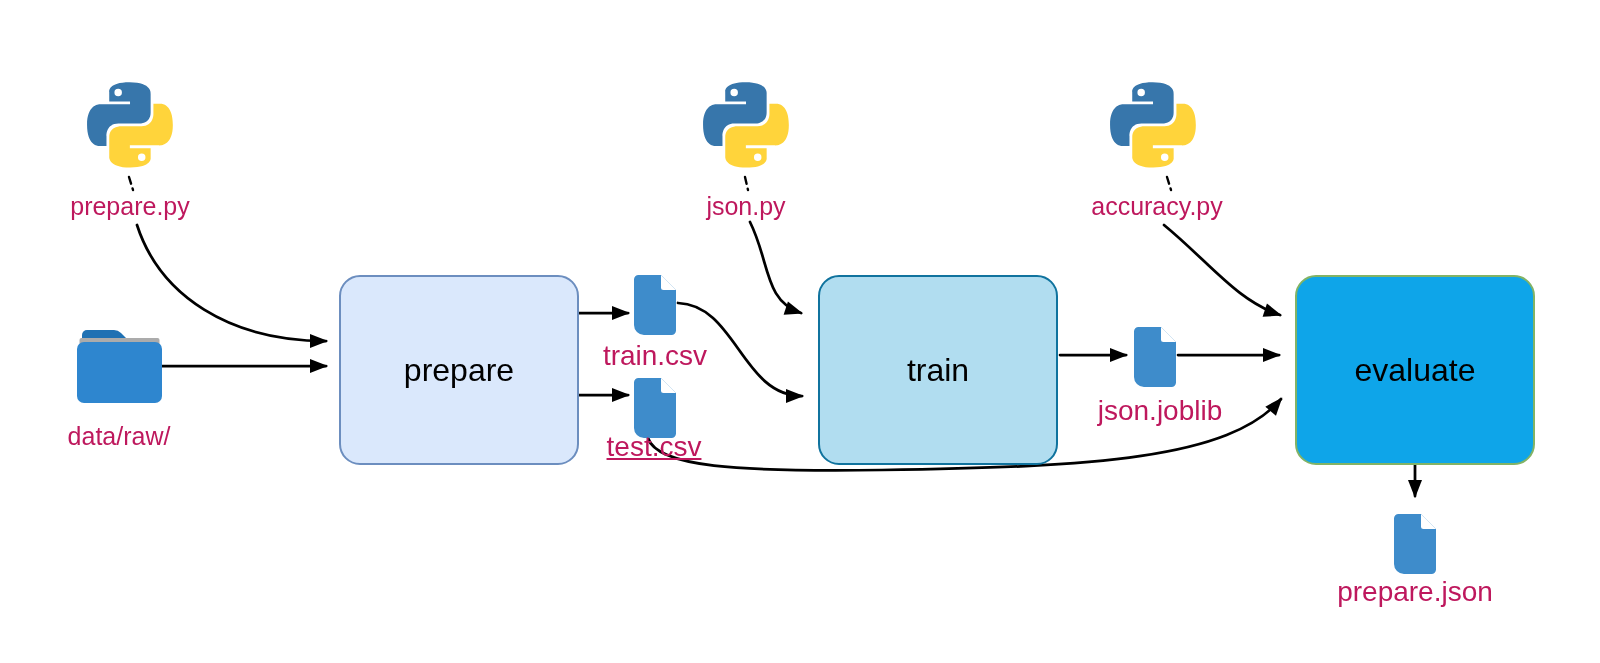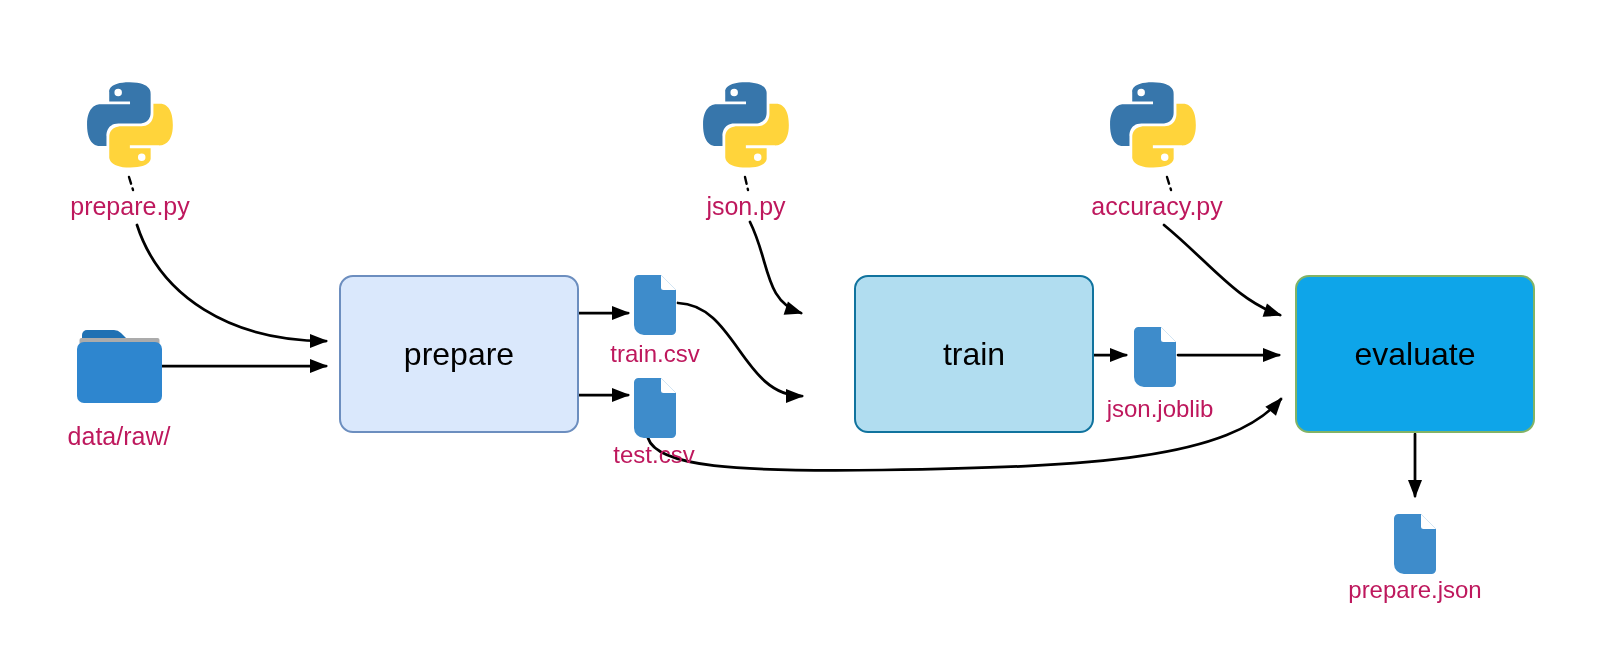--- a/index.html
+++ b/index.html
@@ -6,24 +6,24 @@
   .canvas{
     position:relative;width:1600px;height:663px;background:#ffffff;
     font-family:"Liberation Sans","DejaVu Sans",sans-serif;overflow:hidden;
   }
   .edges{position:absolute;left:0;top:0;pointer-events:none;}
   .node{position:absolute;}
   .label{
     position:absolute;width:180px;text-align:center;font-size:25px;
     color:#be185d;white-space:nowrap;line-height:1.1;
   }
-  .file-label{font-size:24px;}
+  .file-label{font-size:28px;}
   .stage{
-    position:absolute;width:240px;height:158px;box-sizing:border-box;
-    border-radius:14px;border:2px solid #000;
+    position:absolute;width:240px;height:190px;box-sizing:border-box;
+    border-radius:21px;border:2px solid #000;
     display:flex;align-items:center;justify-content:center;
     font-size:32px;color:#000;
   }
 </style>
 </head>
 <body>
 
 <div class="canvas">
 
   <svg class="edges" width="1600" height="663" viewBox="0 0 1600 663">
@@ -82,21 +82,21 @@
       <rect x="2.5" y="10" width="80" height="7" rx="2" fill="#ababab"></rect>
       <rect x="0" y="14" width="85" height="61" rx="7" fill="#2e86cf"></rect>
     </svg>
   </div>
   <div class="label" style="left:29px;top:423px;">data/raw/</div>
 
   <div class="stage" style="left: 339px; top: 275px; background-color: rgb(218, 232, 252); border-color: rgb(108, 142, 191);">
     <span>prepare</span>
   </div>
 
-  <div class="stage" style="left: 818px; top: 275px; background-color: rgb(177, 221, 240); border-color: rgb(16, 115, 158); margin-left: 36px;">
+  <div class="stage" style="left: 818px; top: 275px; background-color: rgb(177, 221, 240); border-color: rgb(16, 115, 158);">
     <span>train</span>
   </div>
 
   <div class="stage" style="left: 1295px; top: 275px; background-color: #0ea5e9; border-color: rgb(130, 179, 102);">
     <span>evaluate</span>
   </div>
 
   <div class="node" style="left:634px;top:275px;">
     <svg width="42" height="60" viewBox="0 0 42 60">
       <path d="M4.5 0 H27 L42 15 V55.5 A4.5 4.5 0 0 1 37.5 60 H10 A10 10 0 0 1 0 50 V4.5 A4.5 4.5 0 0 1 4.5 0 Z" fill="#3e8ccb"></path>
@@ -104,21 +104,21 @@
     </svg>
   </div>
   <div class="label file-label" style="left:565px;top:341px;">train.csv</div>
 
   <div class="node" style="left:634px;top:378px;">
     <svg width="42" height="60" viewBox="0 0 42 60">
       <path d="M4.5 0 H27 L42 15 V55.5 A4.5 4.5 0 0 1 37.5 60 H10 A10 10 0 0 1 0 50 V4.5 A4.5 4.5 0 0 1 4.5 0 Z" fill="#3e8ccb"></path>
       <path d="M27 0 L42 15 H29.5 A2.5 2.5 0 0 1 27 12.5 Z" fill="#ffffff"></path>
     </svg>
   </div>
-  <div class="label file-label" style="left:564px;top:442px;">test.csv</div>
+  <div class="label file-label" style="left:564px;top:432px;text-decoration:underline;">test.csv</div>
 
   <div class="node" style="left:1134px;top:327px;">
     <svg width="42" height="60" viewBox="0 0 42 60">
       <path d="M4.5 0 H27 L42 15 V55.5 A4.5 4.5 0 0 1 37.5 60 H10 A10 10 0 0 1 0 50 V4.5 A4.5 4.5 0 0 1 4.5 0 Z" fill="#3e8ccb"></path>
       <path d="M27 0 L42 15 H29.5 A2.5 2.5 0 0 1 27 12.5 Z" fill="#ffffff"></path>
     </svg>
   </div>
   <div class="label file-label" style="left:1070px;top:396px;">json.joblib</div>
 
   <div class="node" style="left:1394px;top:514px;">

